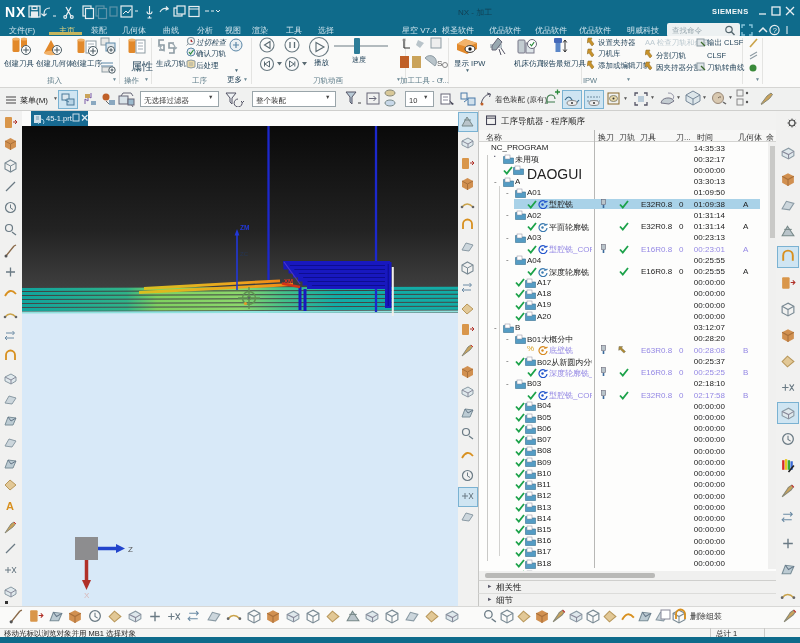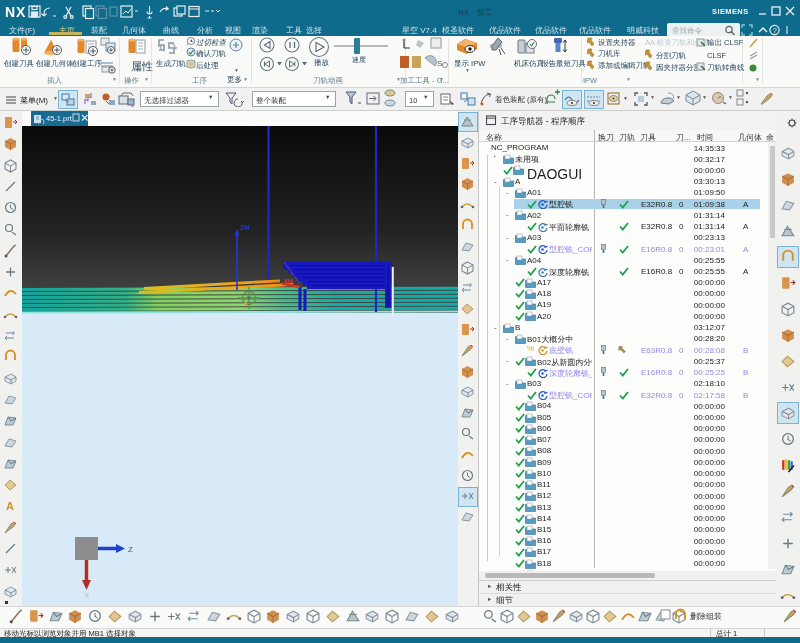--- a/index.html
+++ b/index.html
@@ -52,21 +52,21 @@
   </svg>
 <div class="t" style="left:9px;top:24.5px;font-size:8px;color:#cfe3ec;">文件(F)</div>
 <div class="t" style="left:59px;top:24.5px;font-size:8px;color:#ecd97c;">主页</div>
 <div class="t" style="left:91px;top:24.5px;font-size:8px;color:#cfe3ec;">装配</div>
 <div class="t" style="left:122px;top:24.5px;font-size:8px;color:#cfe3ec;">几何体</div>
 <div class="t" style="left:163px;top:24.5px;font-size:8px;color:#cfe3ec;">曲线</div>
 <div class="t" style="left:197px;top:24.5px;font-size:8px;color:#cfe3ec;">分析</div>
 <div class="t" style="left:225px;top:24.5px;font-size:8px;color:#cfe3ec;">视图</div>
 <div class="t" style="left:252px;top:24.5px;font-size:8px;color:#cfe3ec;">渲染</div>
 <div class="t" style="left:286px;top:24.5px;font-size:8px;color:#cfe3ec;">工具</div>
-<div class="t" style="left:306px;top:24.5px;font-size:8px;color:#cfe3ec;text-align:center;">选择</div>
+<div class="t" style="left:318px;top:24.5px;font-size:8px;color:#cfe3ec;text-align:center;">选择</div>
 <div class="t" style="left:348px;top:40px;font-size:8px;color:#cfe3ec;">应用模块</div>
 <div class="t" style="left:402px;top:24.5px;font-size:8px;color:#cfe3ec;">星空 V7.4</div>
 <div class="t" style="left:442px;top:24.5px;font-size:8px;color:#cfe3ec;">模圣软件</div>
 <div class="t" style="left:489px;top:24.5px;font-size:8px;color:#cfe3ec;">优品软件</div>
 <div class="t" style="left:535px;top:24.5px;font-size:8px;color:#cfe3ec;">优品软件</div>
 <div class="t" style="left:579px;top:24.5px;font-size:8px;color:#cfe3ec;">优品软件</div>
 <div class="t" style="left:627px;top:24.5px;font-size:8px;color:#cfe3ec;">明威科技</div>
 <div class="a" style="left:49px;top:32px;width:33px;height:3px;background:#c5b55e"></div>
 <div class="a" style="left:667px;top:23px;width:73px;height:14px;background:#edf1f2;border-radius:2px"></div>
 <div class="t" style="left:672px;top:26px;font-size:7.5px;color:#97a6ad;">查找命令</div>

